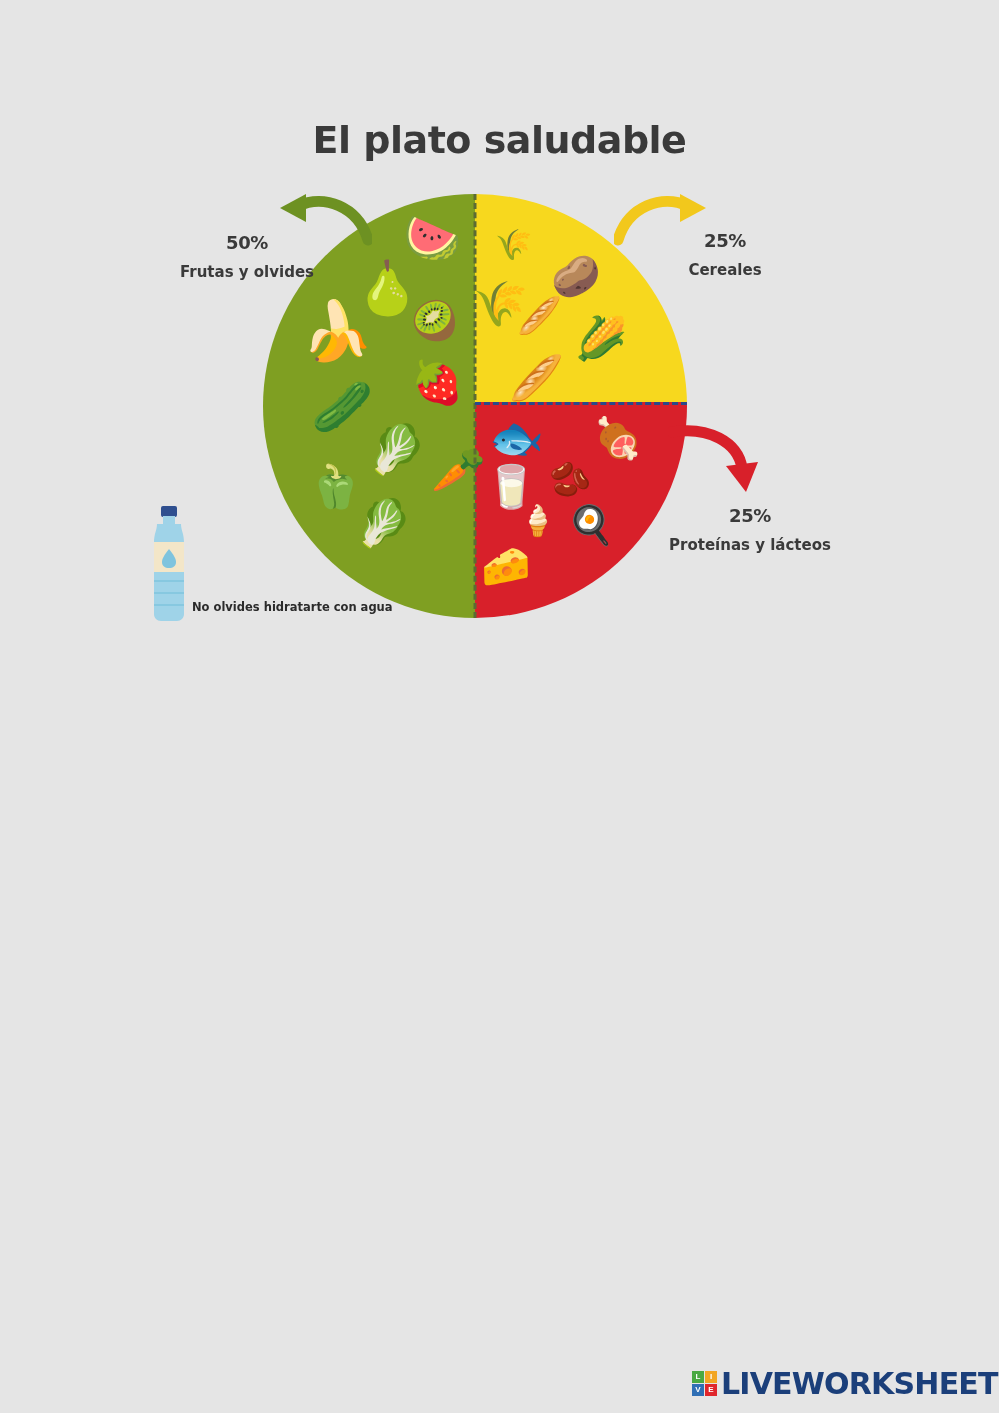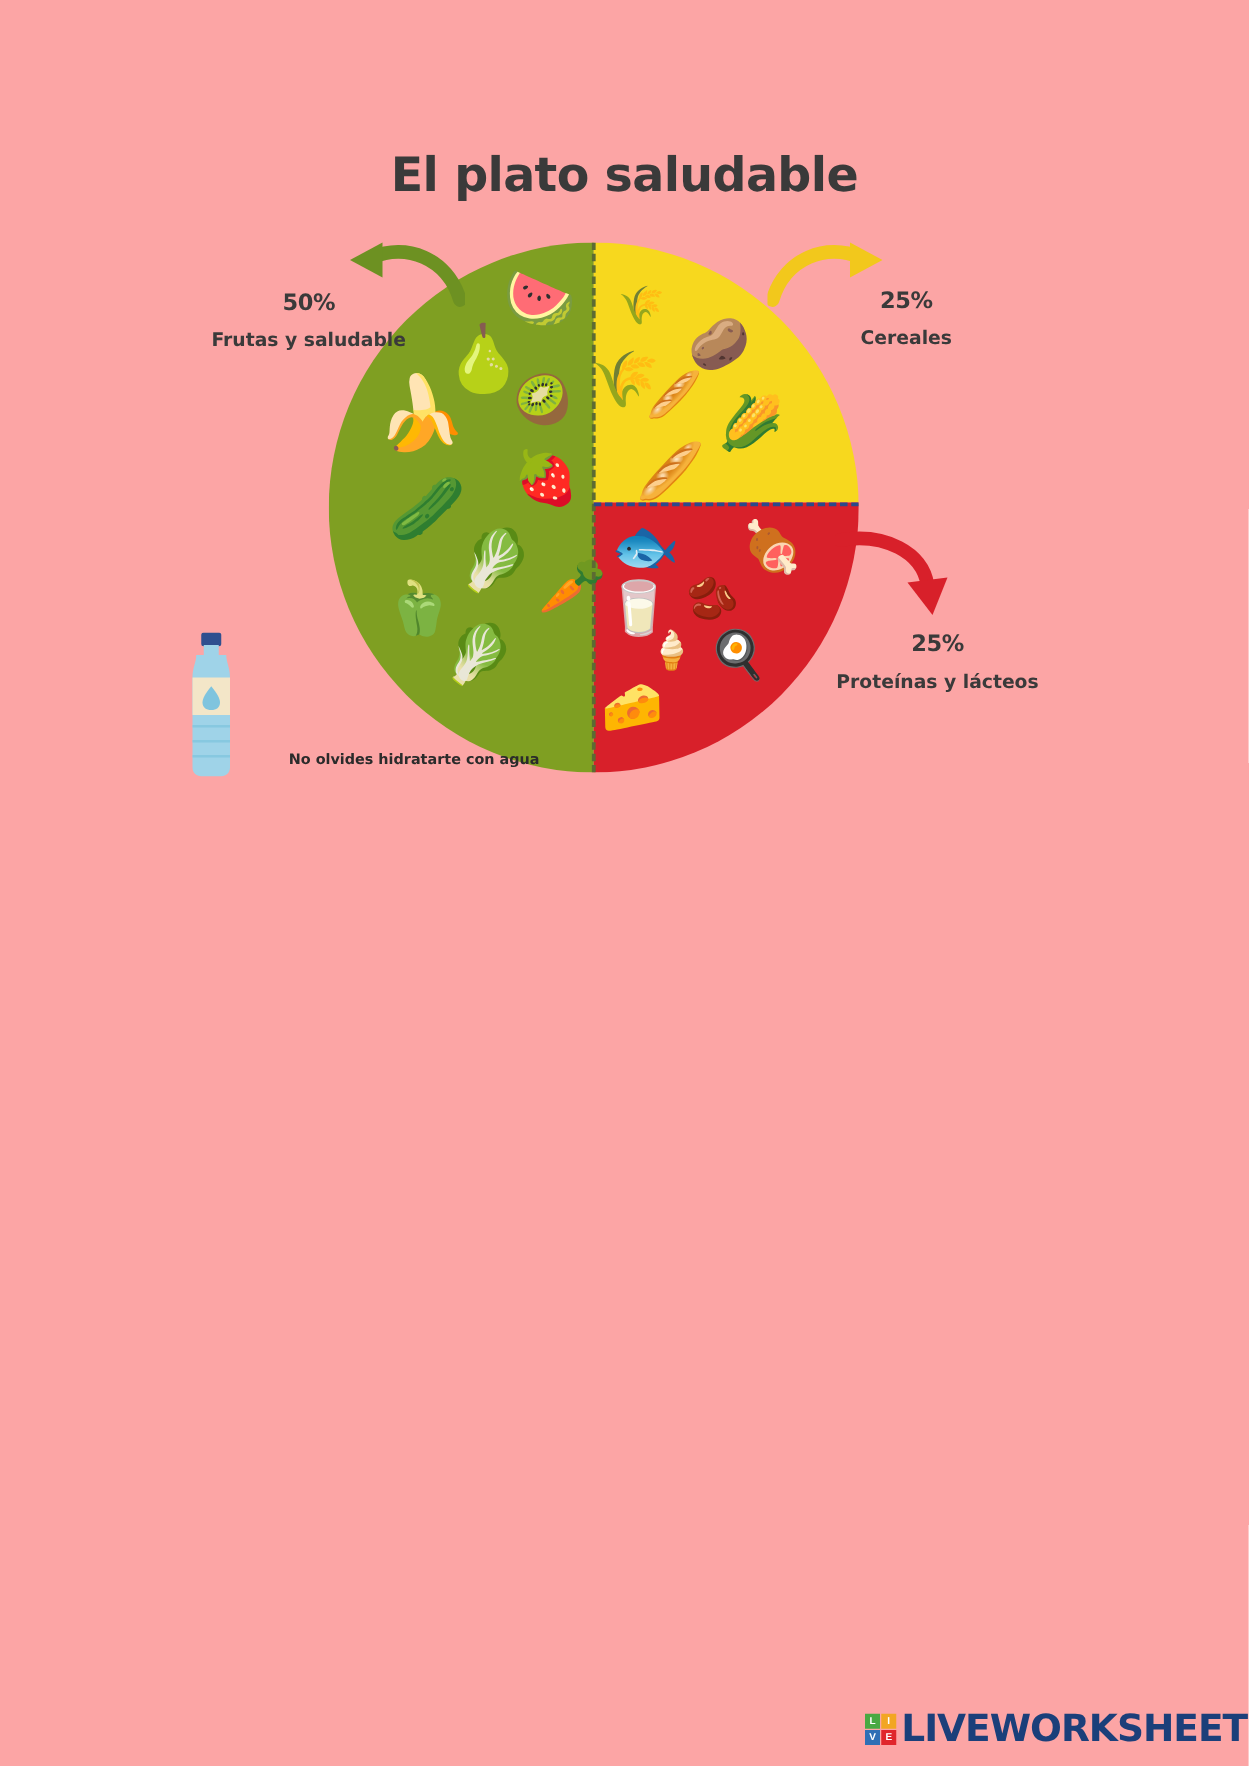--- a/index.html
+++ b/index.html
@@ -12,21 +12,21 @@
     width: 999px;
     height: 1413px;
     position: relative;
     font-family: "Liberation Sans", sans-serif;
     overflow: hidden;
   }
 
   .page {
     position: absolute;
     inset: 0;
-    background: #fca5a5;
+    background: #e5e5e5;
   }
 
   
   .title {
     position: absolute;
     left: 0;
     top: 118px;
     width: 999px;
     text-align: center;
     font-size: 38px;
@@ -139,21 +139,20 @@
   }
   .water-note {
     position: absolute;
     left: 192px;
     top: 600px;
     font-size: 11.5px;
     font-weight: 700;
     color: #2b2b2b;
     font-family: "DejaVu Sans", sans-serif;
     white-space: nowrap;
-    margin-left: 39px;
   }
 
   
   .lw-logo {
     position: absolute;
     left: 692px;
     top: 1366px;
     display: flex;
     align-items: center;
     gap: 4px;
@@ -250,21 +249,21 @@
 
   <div class="arrow arrow-prot">
     <svg width="96" height="76" viewBox="0 0 96 76" aria-hidden="true">
       <path d="M4 8 C 40 2, 70 18, 74 44" fill="none" stroke="#d8202a" stroke-width="11" stroke-linecap="round"></path>
       <path d="M58 42 L 78 68 L 90 38 Z" fill="#d8202a"></path>
     </svg>
   </div>
 
   <div class="callout callout-veg">
     <div class="pct">50%</div>
-    <div class="cat">Frutas y saludable</div>
+    <div class="cat">Frutas y olvides</div>
   </div>
 
   <div class="callout callout-grain">
     <div class="pct">25%</div>
     <div class="cat">Cereales</div>
   </div>
 
   <div class="callout callout-prot">
     <div class="pct">25%</div>
     <div class="cat">Proteínas y lácteos</div>

